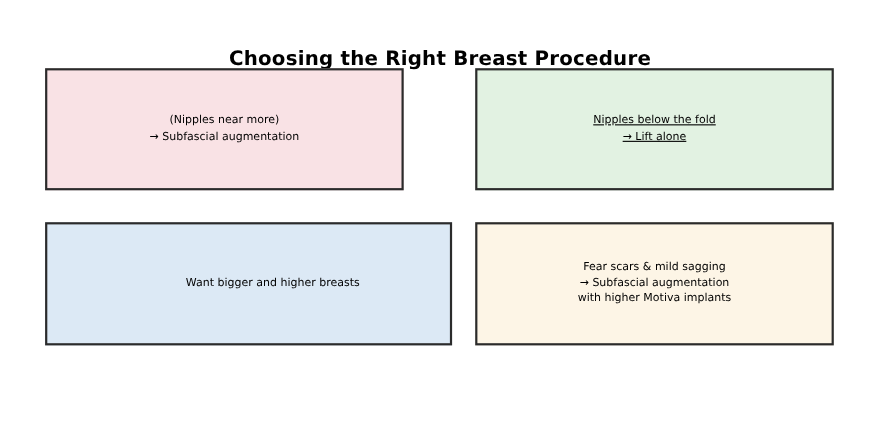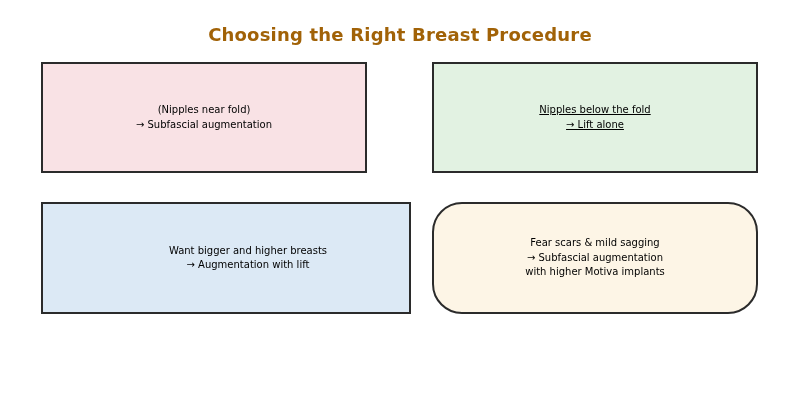--- a/index.html
+++ b/index.html
@@ -10,75 +10,74 @@
   .figure {
     position: relative;
     width: 800px;
     height: 406px;
     background: #ffffff;
     font-family: "DejaVu Sans", sans-serif;
     overflow: hidden;
   }
   .title {
     position: absolute;
-    top: 24px;
+    top: 43px;
     left: 0;
     width: 800px;
     margin: 0;
     text-align: center;
     font-size: 18px;
     font-weight: bold;
-    color: #a16207;
+    color: #000000;
     letter-spacing: 0.2px;
   }
   .box {
     position: absolute;
     width: 322px;
     height: 107px;
     border: 2px solid #2b2b2b;
     display: flex;
     align-items: center;
     justify-content: center;
   }
   .box-tl { left: 41px; top: 62px; }
   .box-tr { left: 432px; top: 62px; text-decoration: underline; }
   .box-bl { left: 41px; top: 202px; width: 322px; height: 108px; }
-  .box-br { left: 432px; top: 202px; width: 322px; height: 108px; border-radius: 30px; }
+  .box-br { left: 432px; top: 202px; width: 322px; height: 108px; }
   .box-lines {
     text-align: center;
     font-size: 10px;
     line-height: 14.5px;
     color: #000000;
   }
 </style>
 </head>
 <body>
 
 <div class="figure">
 
   <h1 class="title">Choosing the Right Breast Procedure</h1>
 
   <div class="box box-tl" style="background: rgb(249, 226, 229);">
     <div class="box-lines">
-      <div>(Nipples near fold)</div>
+      <div>(Nipples near more)</div>
       <div>→ Subfascial augmentation</div>
     </div>
   </div>
 
   <div class="box box-tr" style="background: rgb(226, 242, 226);">
     <div class="box-lines">
       <div>Nipples below the fold</div>
       <div>→ Lift alone</div>
     </div>
   </div>
 
   <div class="box box-bl" style="background: rgb(220, 233, 245); padding-left: 44px;">
     <div class="box-lines">
       <div>Want bigger and higher breasts</div>
-      <div>→ Augmentation with lift</div>
       <div></div>
     </div>
   </div>
 
   <div class="box box-br" style="background: rgb(253, 245, 230);">
     <div class="box-lines">
       <div>Fear scars &amp; mild sagging</div>
       <div>→ Subfascial augmentation</div>
       <div>with higher Motiva implants</div>
     </div>

